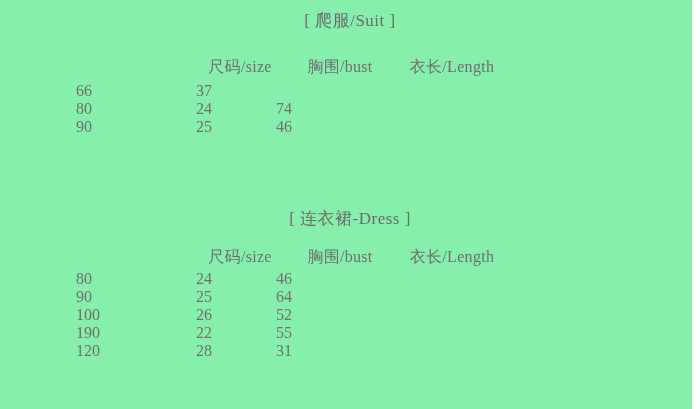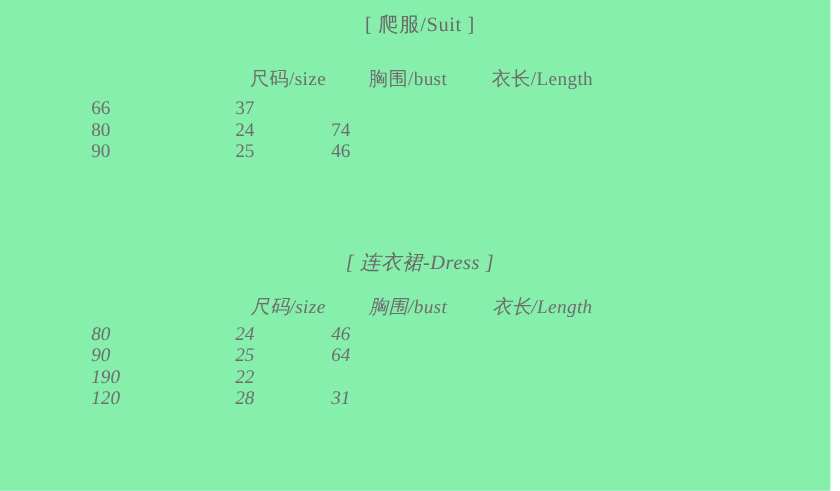--- a/index.html
+++ b/index.html
@@ -19,21 +19,21 @@
     width: 692px;
     height: 409px;
     background: #86efac;
   }
   .size-table {
     position: absolute;
     left: 0;
     width: 700px;
   }
   .size-table.first { top: 0; }
-  .size-table.second { top: 198px; font-style: italic; }
+  .size-table.second { top: 198px; }
   .table-title {
     margin: 0;
     padding-top: 9px;
     line-height: 24px;
     font-size: 17px;
     font-weight: normal;
     text-align: center;
     letter-spacing: 0.5px;
     color: #6a6a6a;
   }
@@ -104,22 +104,28 @@
           <span class="cell">80</span>
           <span class="cell">24</span>
           <span class="cell">46</span>
         </div>
         <div class="row">
           <span class="cell">90</span>
           <span class="cell">25</span>
           <span class="cell">64</span>
         </div>
         <div class="row">
+          <span class="cell">100</span>
+          <span class="cell">26</span>
+          <span class="cell">52</span>
+        </div>
+        <div class="row">
           <span class="cell">190</span>
           <span class="cell">22</span>
+          <span class="cell">55</span>
         </div>
         <div class="row">
           <span class="cell">120</span>
           <span class="cell">28</span>
           <span class="cell">31</span>
         </div>
       </div>
   </section>
 
 </div>

